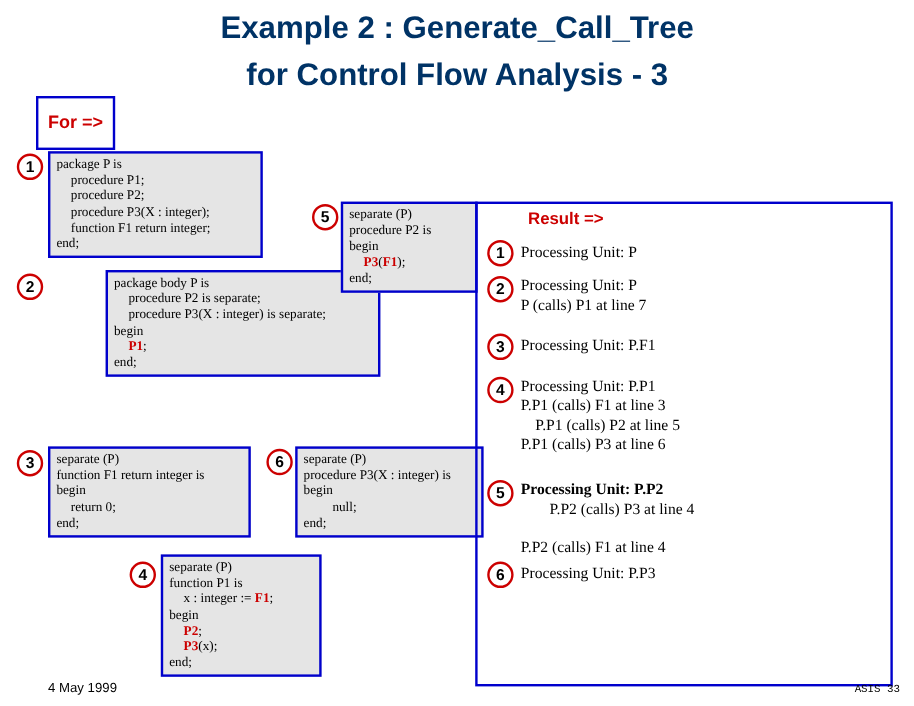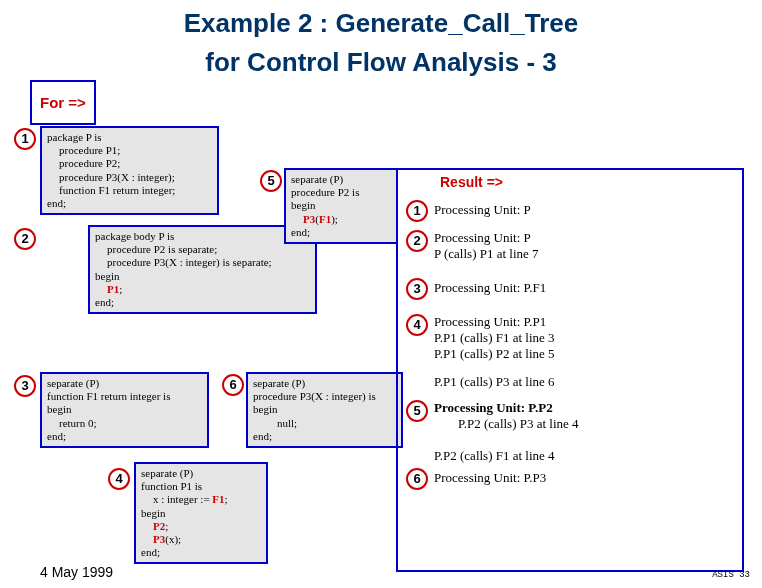--- a/index.html
+++ b/index.html
@@ -77,21 +77,21 @@
     position: absolute;
     font-family: "Times New Roman", serif;
     font-size: 13px;
     color: black;
     line-height: 1.25;
   }
   .footer-date {
     position: absolute;
     left: 40px;
     bottom: 8px;
-    font-size: 14px;
+    font-size: 11px;
     color: black;
     font-family: Arial, sans-serif;
   }
   .footer-right {
     position: absolute;
     right: 12px;
     bottom: 8px;
     font-size: 9px;
     color: black;
     font-family: Liberation Mono, monospace;
@@ -172,22 +172,22 @@
 <div class="num-circle" style="left:406px; top:230px;">2</div>
 <div class="result-line" style="left:434px; top:230px;">Processing Unit: P</div>
 <div class="result-line" style="left:434px; top:246px;">P (calls) P1 at line  7</div>
 
 <div class="num-circle" style="left:406px; top:278px;">3</div>
 <div class="result-line" style="left:434px; top:280px;">Processing Unit: P.F1</div>
 
 <div class="num-circle" style="left:406px; top:314px;">4</div>
 <div class="result-line" style="left:434px; top:314px;">Processing Unit: P.P1</div>
 <div class="result-line" style="left:434px; top:330px;">P.P1 (calls) F1 at line  3</div>
-<div class="result-line" style="left:434px; top:346px;text-align:right;">P.P1 (calls) P2 at line  5</div>
-<div class="result-line" style="left:434px; top:374px;">P.P1 (calls) P3 at line  6</div>
+<div class="result-line" style="left:446px; top:346px;text-align:right;">P.P1 (calls) P2 at line  5</div>
+<div class="result-line" style="left:434px; top:362px;">P.P1 (calls) P3 at line  6</div>
 
 <div class="num-circle" style="left:406px; top:400px;">5</div>
 <div class="result-line" style="left:434px; top:400px;font-weight:bold;">Processing Unit: P.P2</div>
 <div class="result-line" style="left:434px; top:416px;margin-left:24px;">P.P2 (calls) P3 at line  4</div>
 <div class="result-line" style="left:434px; top:448px;">P.P2 (calls) F1 at line  4</div>
 
 <div class="num-circle" style="left:406px; top:468px;">6</div>
 <div class="result-line" style="left:434px; top:470px;">Processing Unit: P.P3</div>
 
 <div class="footer-date">4 May 1999</div>

